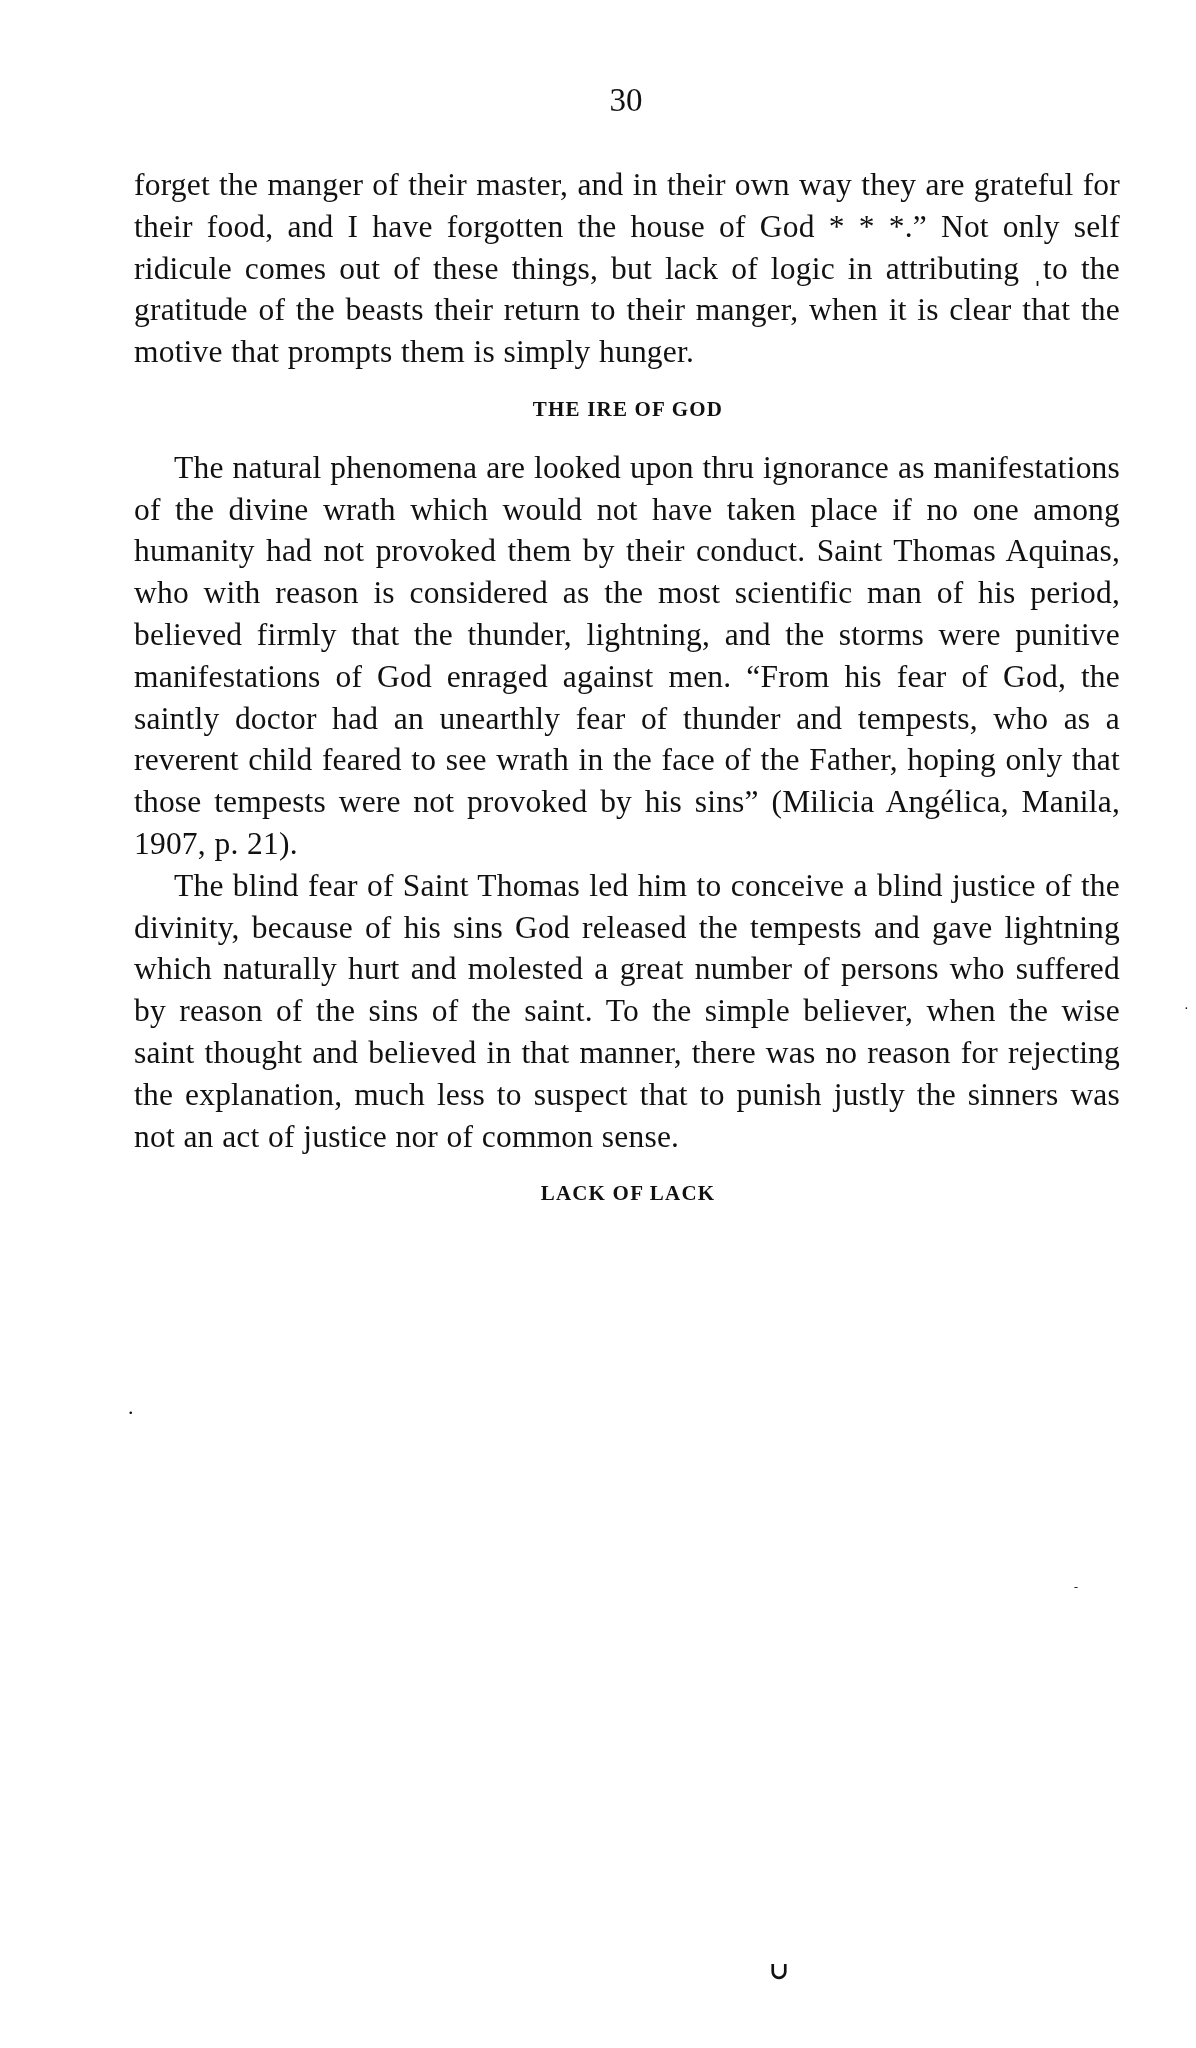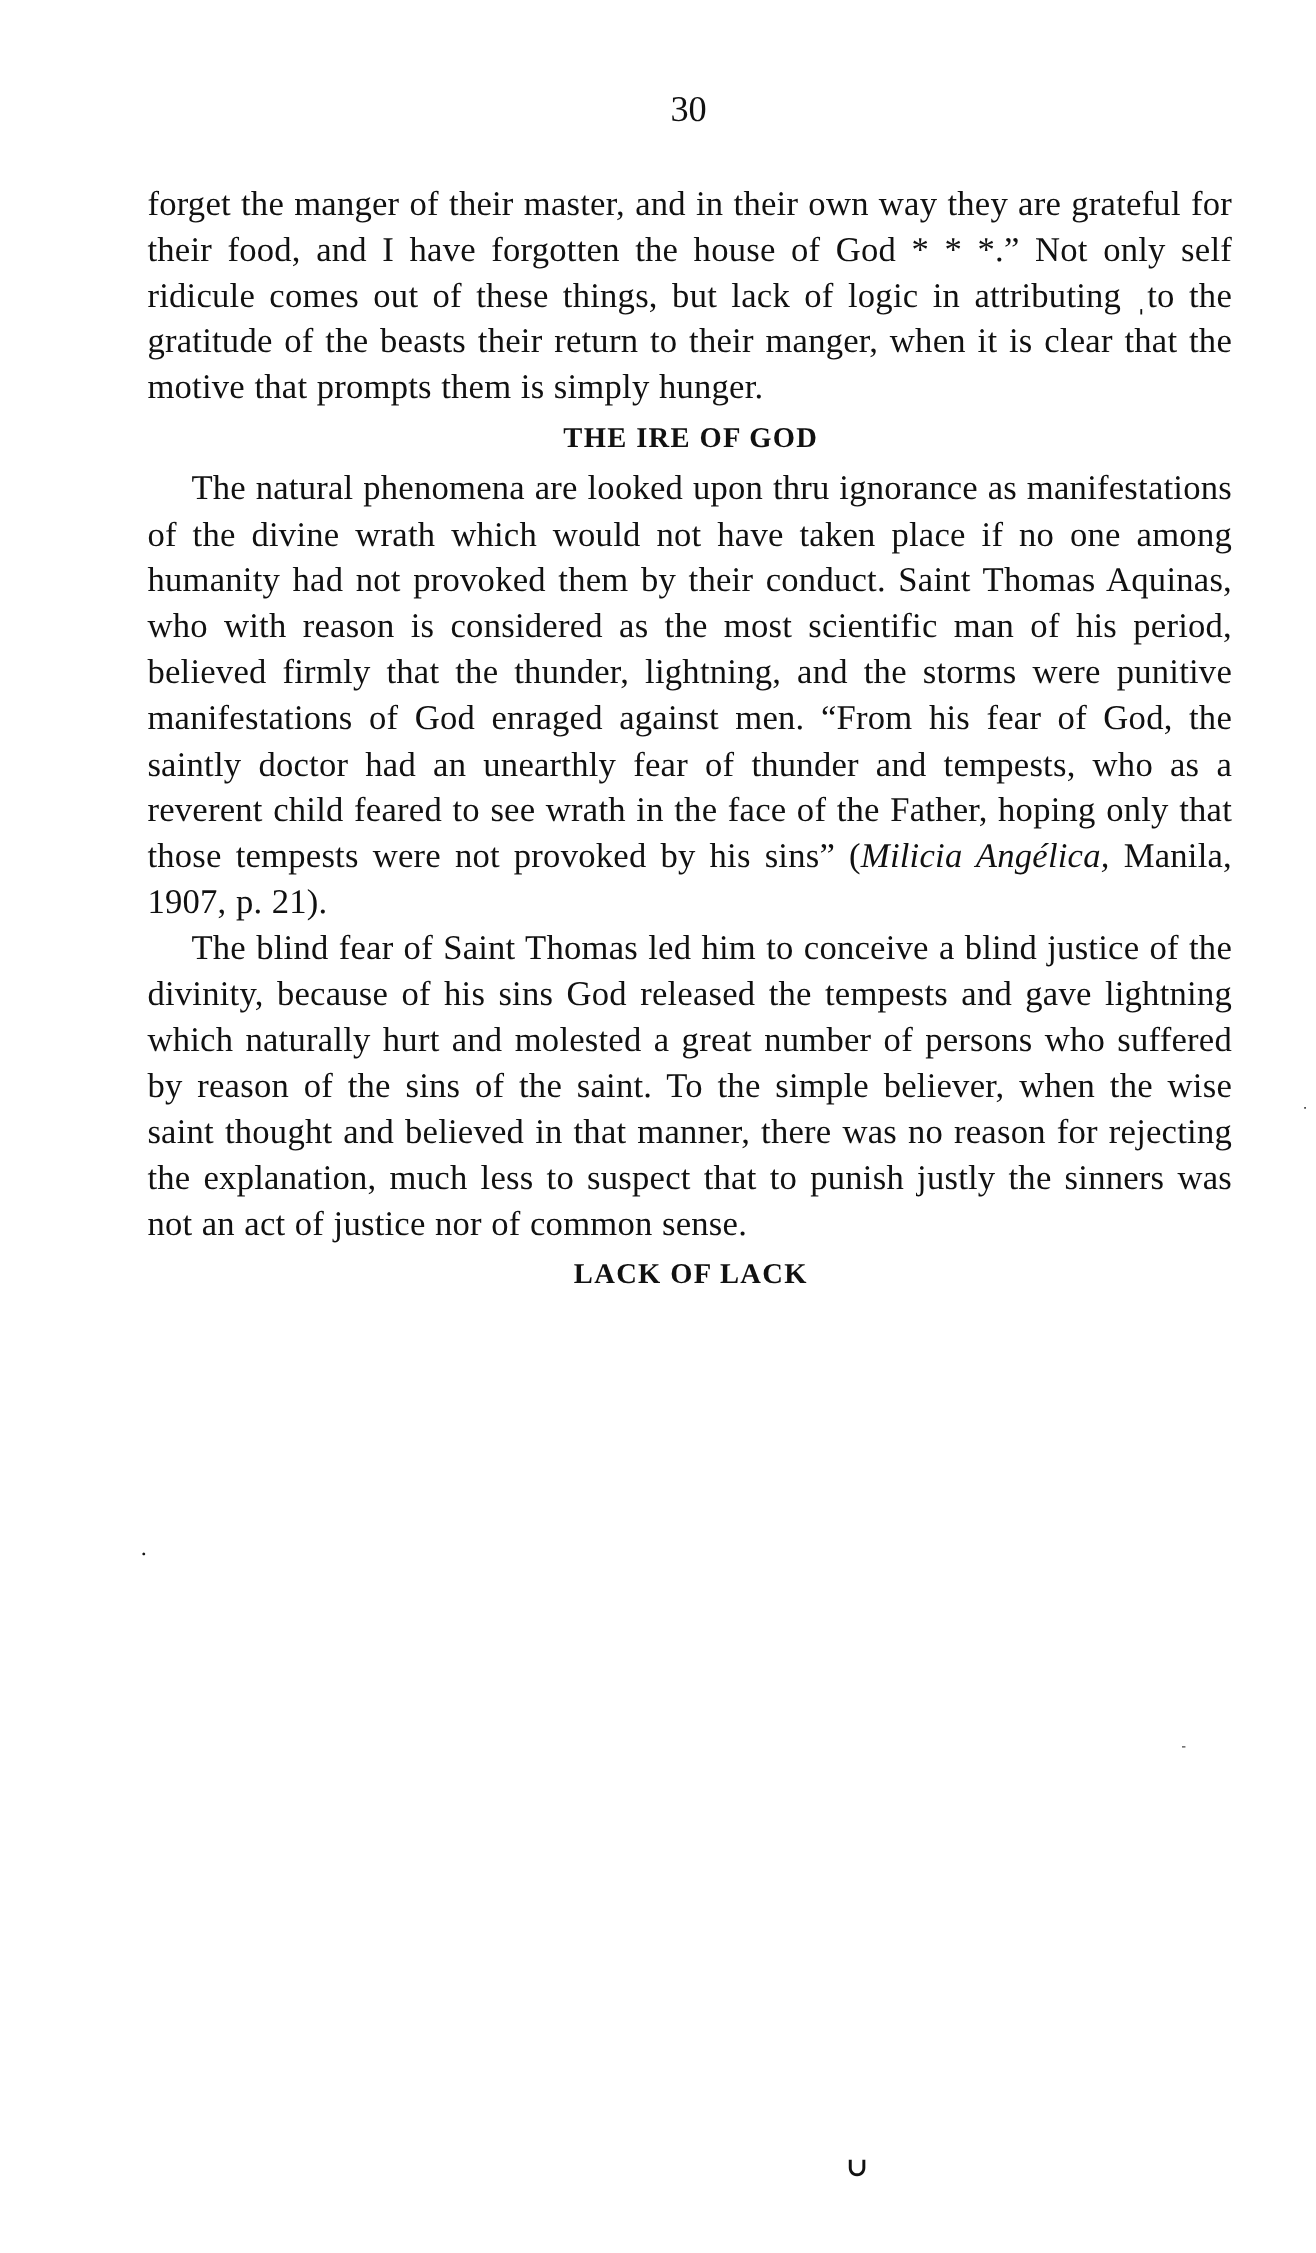--- a/index.html
+++ b/index.html
@@ -37,29 +37,28 @@
       text-align: justify;
       text-align-last: left;
       hyphens: none;
       word-spacing: 0.5px;
       letter-spacing: 0.2px;
     }
     .para.indent {
       text-indent: 40px;
     }
     .heading {
-      margin: 4px;
+      margin: 16px;
       text-align: center;
-      font-size: 26px;
+      font-size: 21px;
       line-height: 41.8px;
       letter-spacing: 1.2px;
       padding-left: 2px;
     }
     .italic {
-      font-style: italic;
     }
     .mark {
       position: absolute;
       color: #111;
       font-size: 22px;
       line-height: 22px;
     }
     .mark.dot1 { left: 1184px; top: 998px; font-size: 14px; }
     .mark.dot2 { left: 128px; top: 1396px; }
     .mark.dot3 { left: 1074px; top: 1576px; font-size: 12px; }

